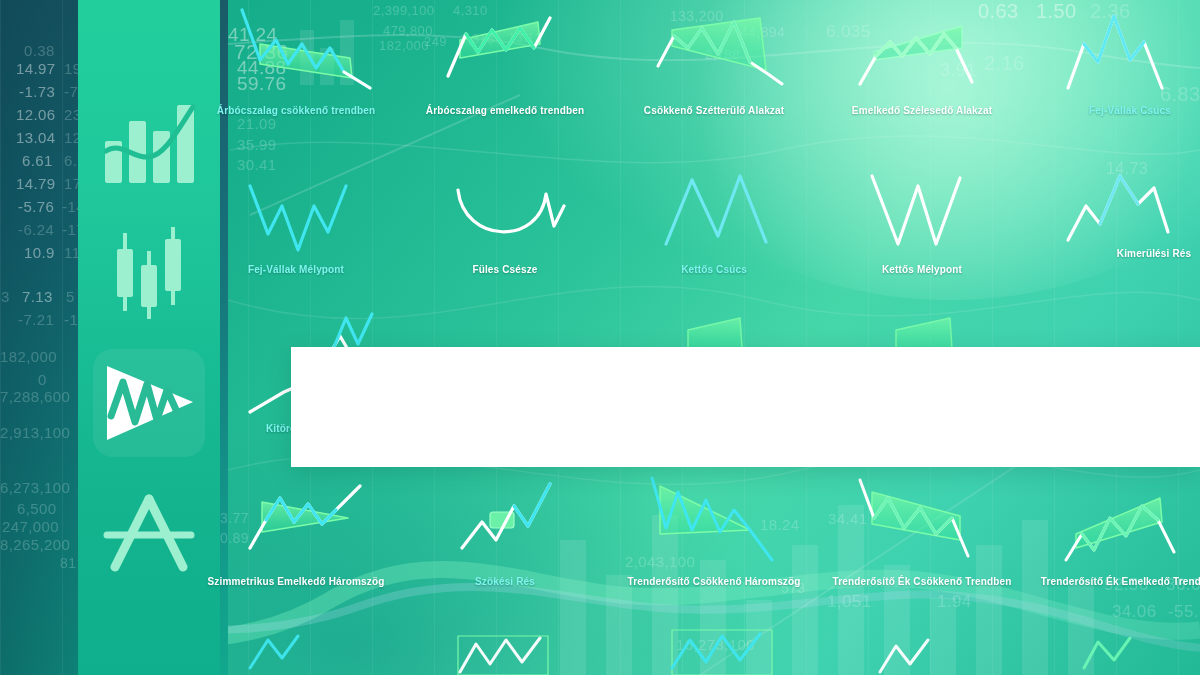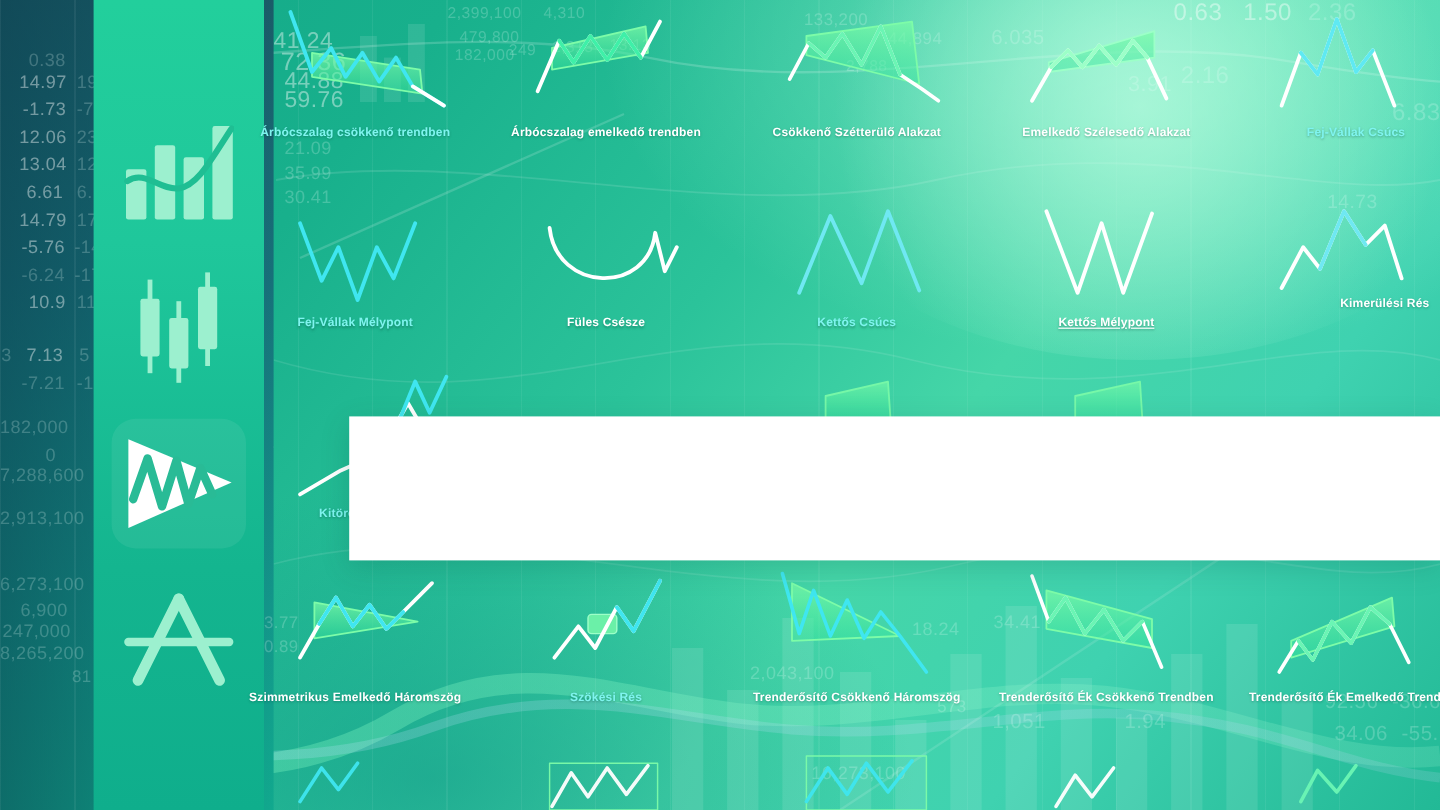--- a/index.html
+++ b/index.html
@@ -133,21 +133,21 @@
       <div class="num dim" style="left: 18px; top: 221px; font-size: 15px;">-6.24</div>
       <div class="num bright" style="left: 24px; top: 244px; font-size: 15px;">10.9</div>
       <div class="num dim" style="left: 1px; top: 288px; font-size: 15px;">3</div>
       <div class="num bright" style="left: 22px; top: 288px; font-size: 15px;">7.13</div>
       <div class="num dim" style="left: 18px; top: 311px; font-size: 15px;">-7.21</div>
       <div class="num dim" style="left: 0px; top: 348px; font-size: 15px;">182,000</div>
       <div class="num dim" style="left: 38px; top: 371px; font-size: 15px;">0</div>
       <div class="num dim" style="left: 0px; top: 388px; font-size: 15px;">7,288,600</div>
       <div class="num dim" style="left: 0px; top: 424px; font-size: 15px;">2,913,100</div>
       <div class="num dim" style="left: 0px; top: 479px; font-size: 15px;">6,273,100</div>
-      <div class="num dim" style="left: 17px; top: 500px; font-size: 15px;">6,900</div>
+      <div class="num dim" style="left: 17px; top: 500px; font-size: 15px;">6,500</div>
       <div class="num dim" style="left: 2px; top: 518px; font-size: 15px;">247,000</div>
       <div class="num dim" style="left: 0px; top: 536px; font-size: 15px;">8,265,200</div>
       <div class="num dim" style="left: 60px; top: 555px; font-size: 14px;">81</div>
       <div class="num dim" style="left: 64px; top: 60px; font-size: 15px;">19</div>
       <div class="num dim" style="left: 64px; top: 83px; font-size: 15px;">-7</div>
       <div class="num dim" style="left: 64px; top: 106px; font-size: 15px;">23</div>
       <div class="num dim" style="left: 64px; top: 129px; font-size: 15px;">12</div>
       <div class="num dim" style="left: 64px; top: 152px; font-size: 15px;">6.</div>
       <div class="num dim" style="left: 64px; top: 175px; font-size: 15px;">17</div>
       <div class="num dim" style="left: 62px; top: 198px; font-size: 15px;">-14</div>
@@ -354,21 +354,21 @@
 
   <div id="pattern-labels">
       <div class="plabel cyan" style="left: 296px; top: 105px;">Árbócszalag csökkenő trendben</div>
       <div class="plabel" style="left: 505px; top: 105px;">Árbócszalag emelkedő trendben</div>
       <div class="plabel" style="left: 714px; top: 105px;">Csökkenő Szétterülő Alakzat</div>
       <div class="plabel" style="left: 922px; top: 105px;">Emelkedő Szélesedő Alakzat</div>
       <div class="plabel cyan" style="left: 1130px; top: 105px;">Fej-Vállak Csúcs</div>
       <div class="plabel cyan" style="left: 296px; top: 264px;">Fej-Vállak Mélypont</div>
       <div class="plabel" style="left: 505px; top: 264px;">Füles Csésze</div>
       <div class="plabel cyan" style="left: 714px; top: 264px;">Kettős Csúcs</div>
-      <div class="plabel" style="left: 922px; top: 264px; text-decoration: underline;">Kettős Mélypont</div>
+      <div class="plabel" style="left: 922px; top: 264px;">Kettős Mélypont</div>
       <div class="plabel" style="left: 1130px; top: 248px; padding-left: 48px;">Kimerülési Rés</div>
       <div class="plabel cyan" style="left: 296px; top: 423px;">Kitörési Rés</div>
       <div class="plabel" style="left: 296px; top: 576px;">Szimmetrikus Emelkedő Háromszög</div>
       <div class="plabel cyan" style="left: 505px; top: 576px;">Szökési Rés</div>
       <div class="plabel" style="left: 714px; top: 576px;">Trenderősítő Csökkenő Háromszög</div>
       <div class="plabel" style="left: 922px; top: 576px;">Trenderősítő Ék Csökkenő Trendben</div>
       <div class="plabel" style="left: 1130px; top: 576px;">Trenderősítő Ék Emelkedő Trendben</div>
     </div>
 
   <div class="banner"></div>

